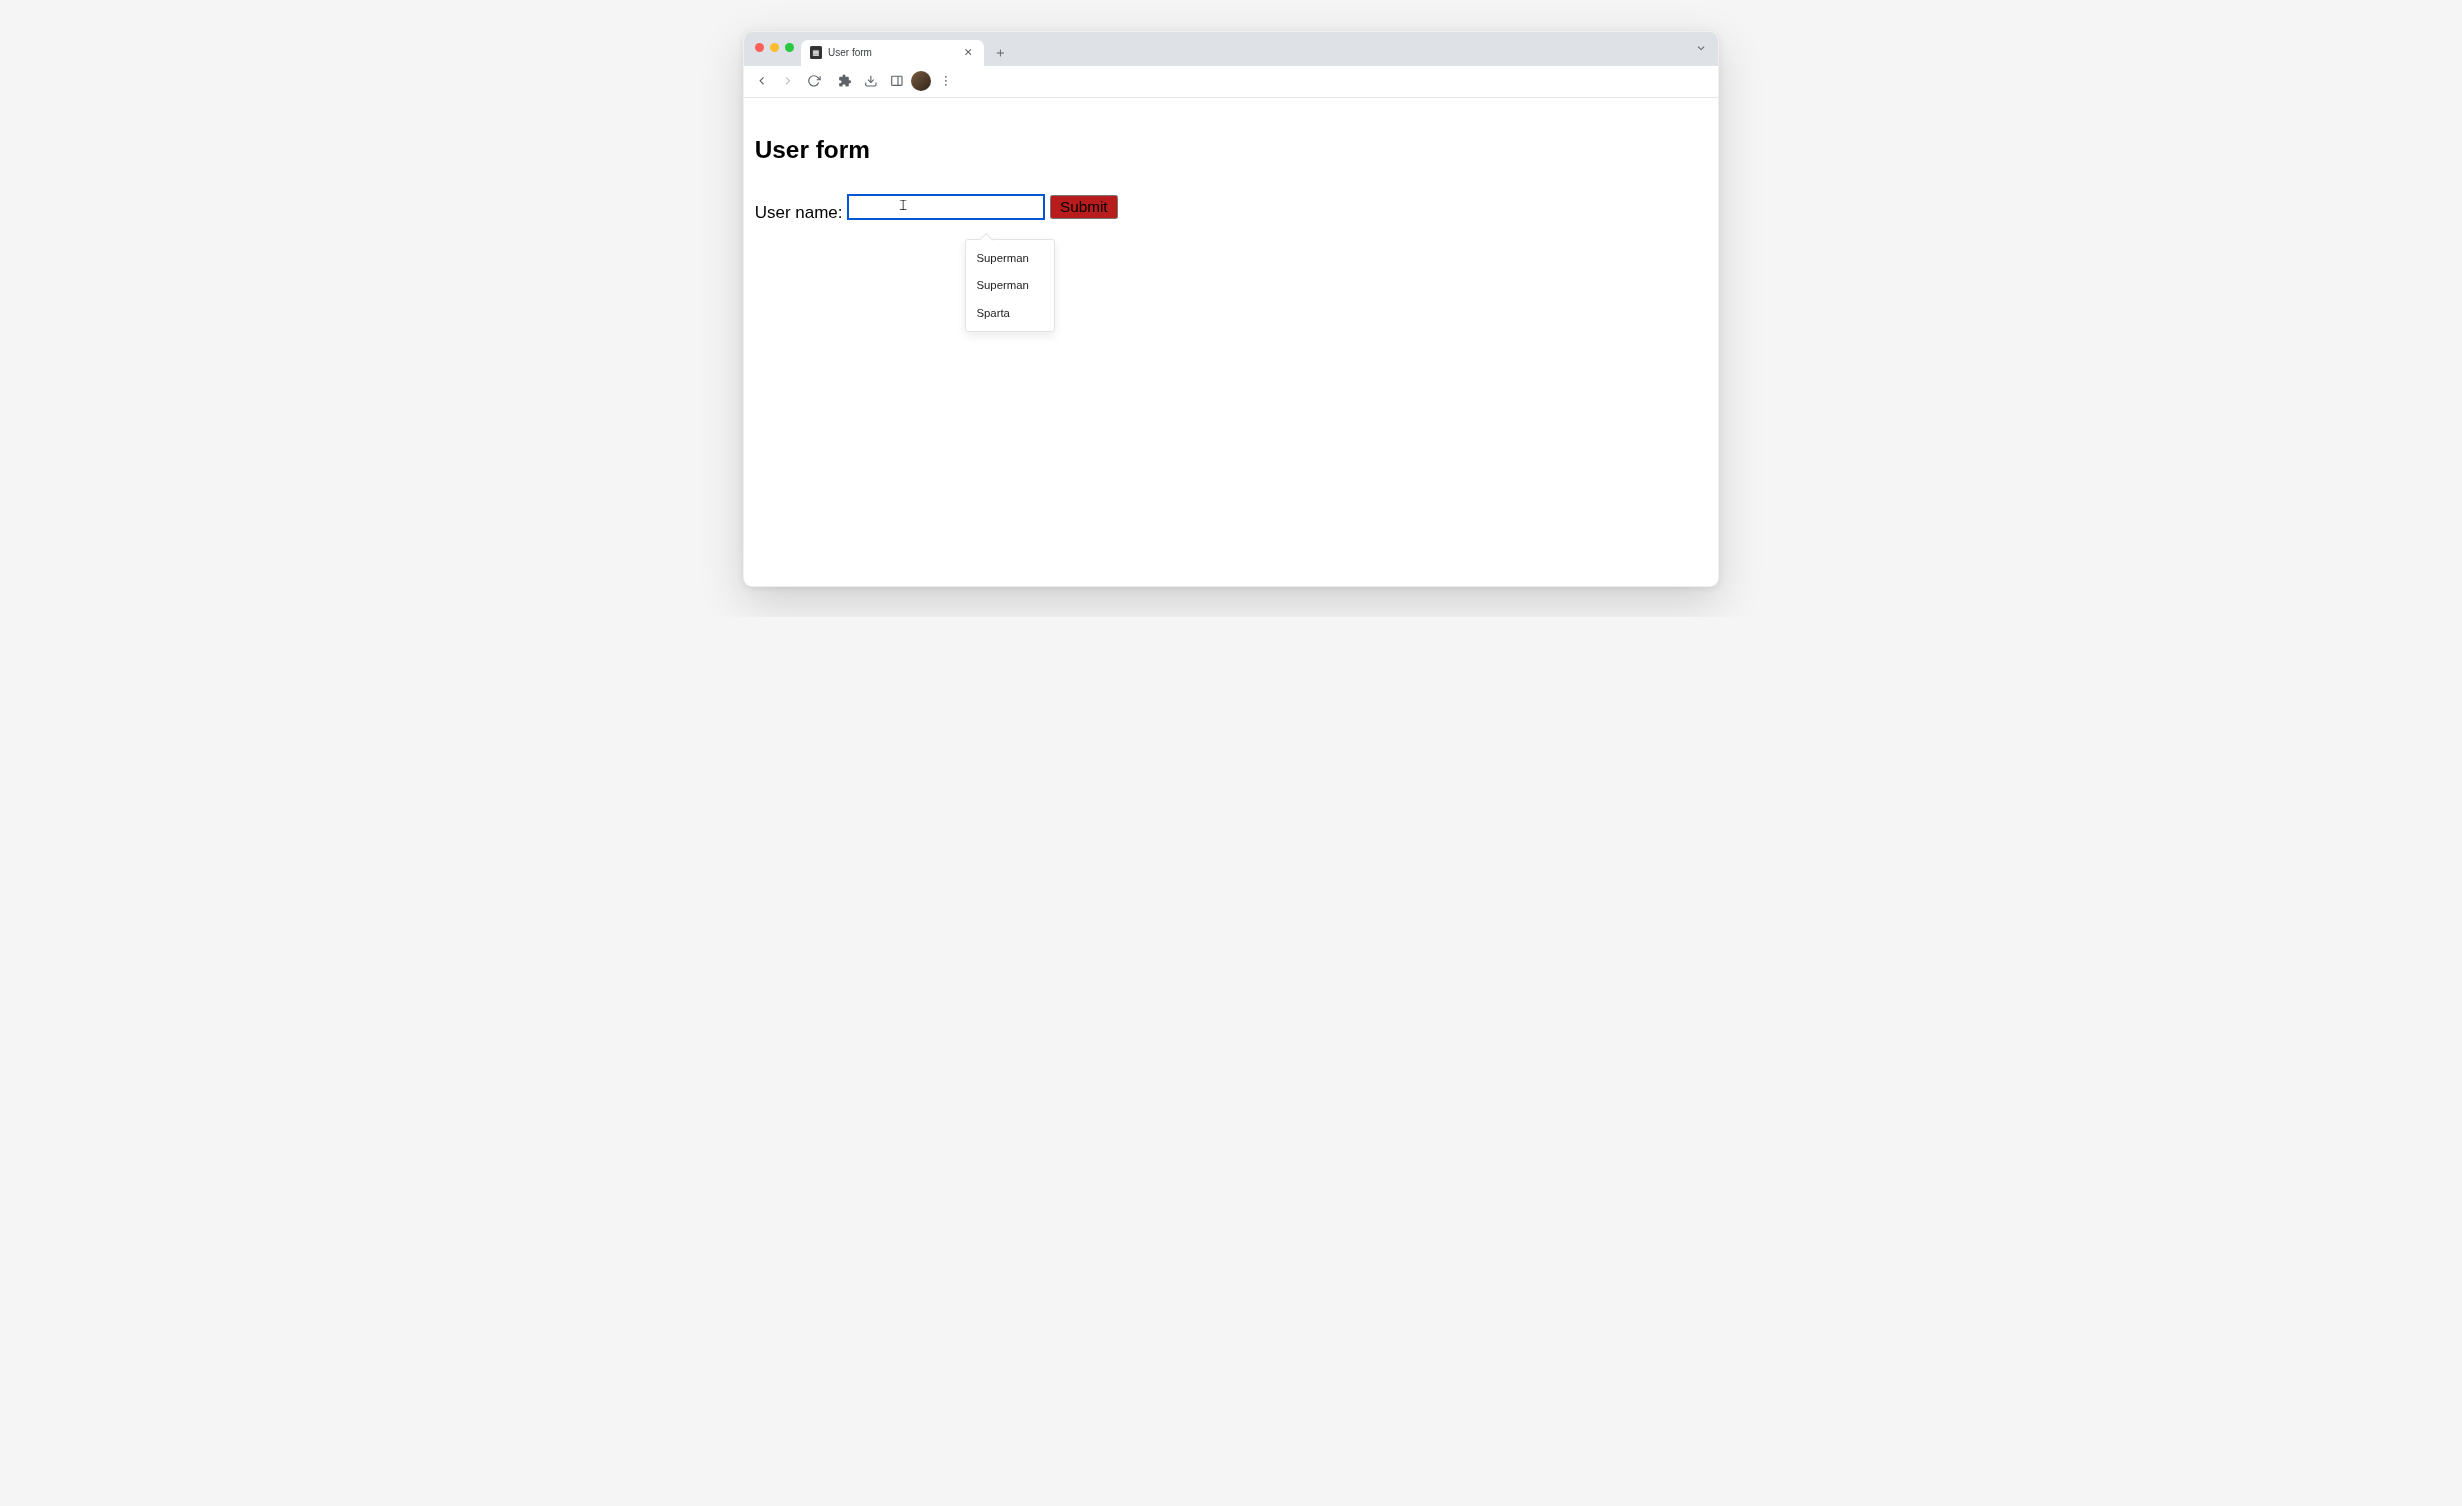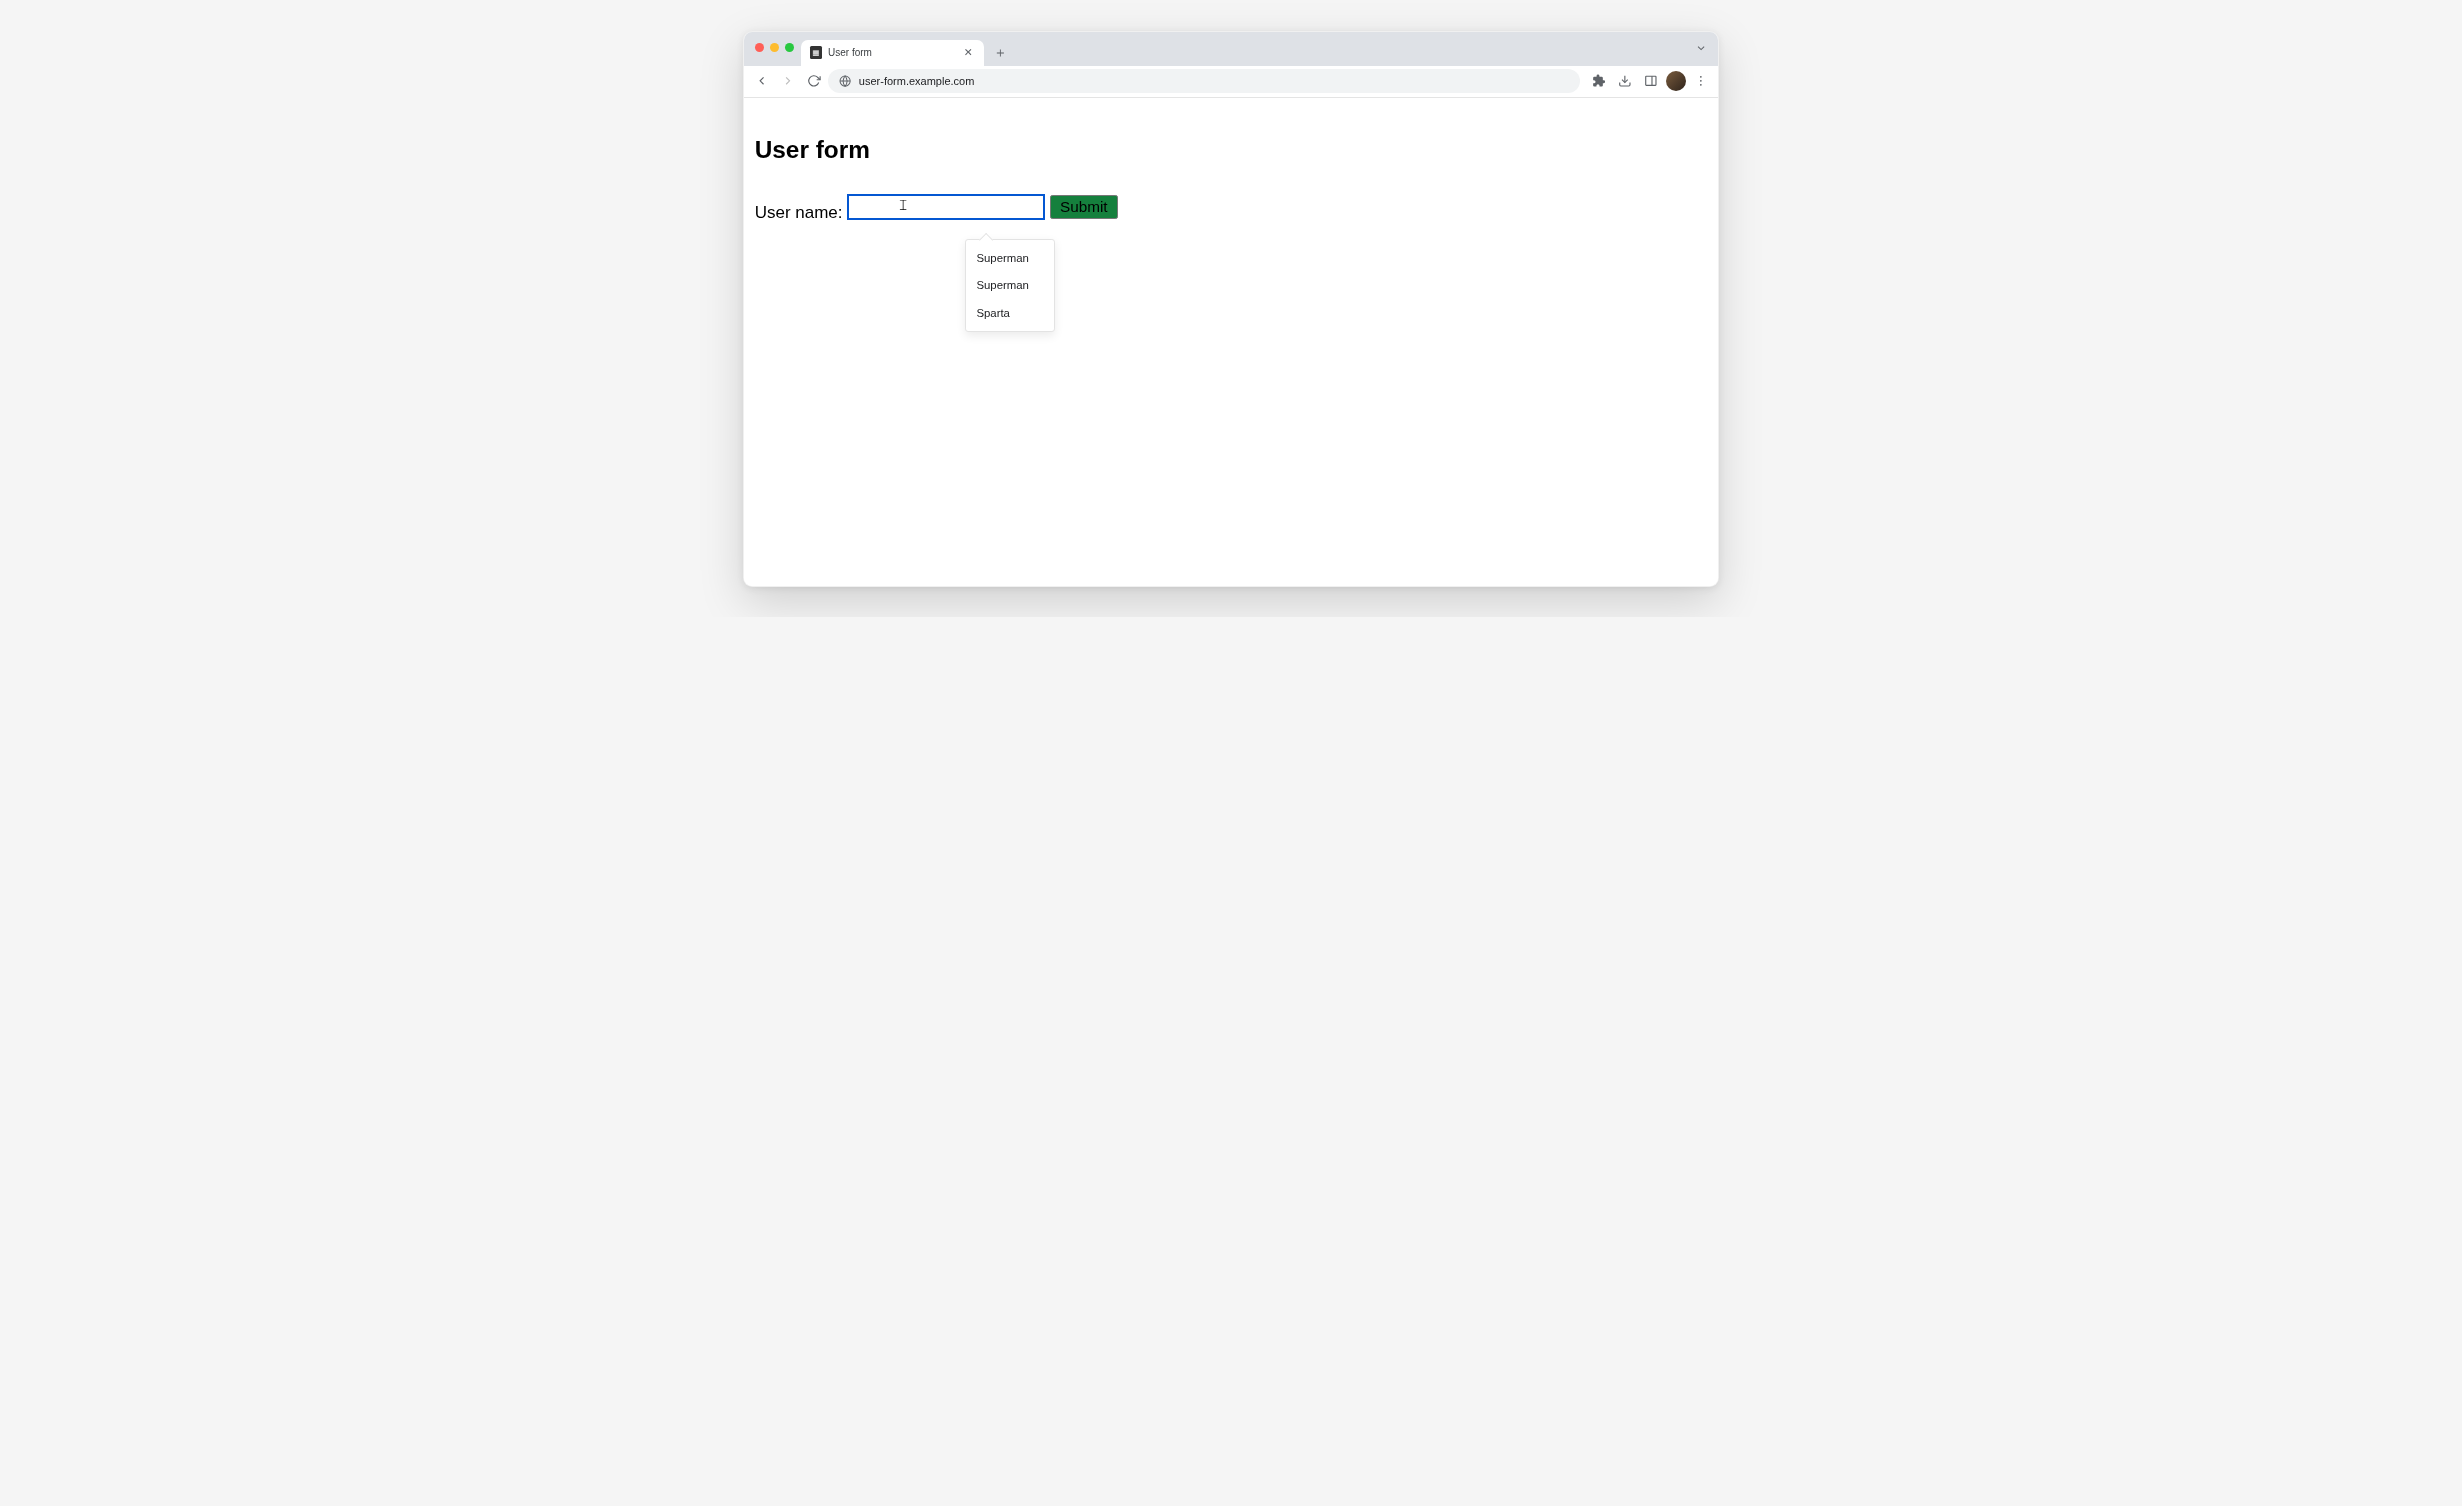--- a/index.html
+++ b/index.html
@@ -134,21 +134,21 @@
       height: 26px;
       border: 2.3px solid #0457d2;
       outline: none;
       font-size: 13.7px;
       padding: 1.5px 4.6px;
       background:#fff;
     }
     .submit-btn {
       font-size: 15.3px;
       padding: 2.3px 9.2px;
-      background: #15803d;
+      background: #b91c1c;
       border: 0.8px solid #777;
       border-radius: 2.3px;
       color:#000;
     }
     .text-cursor {
       position:absolute;
       left: 143px;
       top: 4.6px;
       font-family: serif;
       font-size: 15.3px;
@@ -217,28 +217,20 @@
       <svg viewBox="0 0 24 24" fill="none" stroke="currentColor" stroke-width="2">
           <polyline points="9 18 15 12 9 6"></polyline>
         </svg>
     </div>
     <div class="nav-btn">
       <svg viewBox="0 0 24 24" fill="none" stroke="currentColor" stroke-width="2">
           <path d="M23 4v6h-6"></path>
           <path d="M20.49 15a9 9 0 1 1-2.12-9.36L23 10"></path>
         </svg>
     </div>
-    <div class="omnibox">
-      <svg class="globe" viewBox="0 0 24 24" fill="none" stroke="currentColor" stroke-width="2">
-          <circle cx="12" cy="12" r="10"></circle>
-          <line x1="2" y1="12" x2="22" y2="12"></line>
-          <path d="M12 2a15.3 15.3 0 0 1 4 10 15.3 15.3 0 0 1-4 10 15.3 15.3 0 0 1-4-10 15.3 15.3 0 0 1 4-10z"></path>
-        </svg>
-      <span class="url">user-form.example.com</span>
-    </div>
     <div class="toolbar-right">
       <div class="toolbar-icon">
         <svg viewBox="0 0 24 24" fill="currentColor">
             <path d="M20.5 11H19V7a2 2 0 0 0-2-2h-4V3.5a2.5 2.5 0 1 0-5 0V5H4a2 2 0 0 0-2 2v3.8h1.5a2.7 2.7 0 0 1 0 5.4H2V20a2 2 0 0 0 2 2h3.8v-1.5a2.7 2.7 0 0 1 5.4 0V22H17a2 2 0 0 0 2-2v-4h1.5a2.5 2.5 0 1 0 0-5z"></path>
           </svg>
       </div>
       <div class="toolbar-icon">
         <svg viewBox="0 0 24 24" fill="none" stroke="currentColor" stroke-width="2">
             <path d="M21 15v4a2 2 0 0 1-2 2H5a2 2 0 0 1-2-2v-4"></path>
             <polyline points="7 10 12 15 17 10"></polyline>

